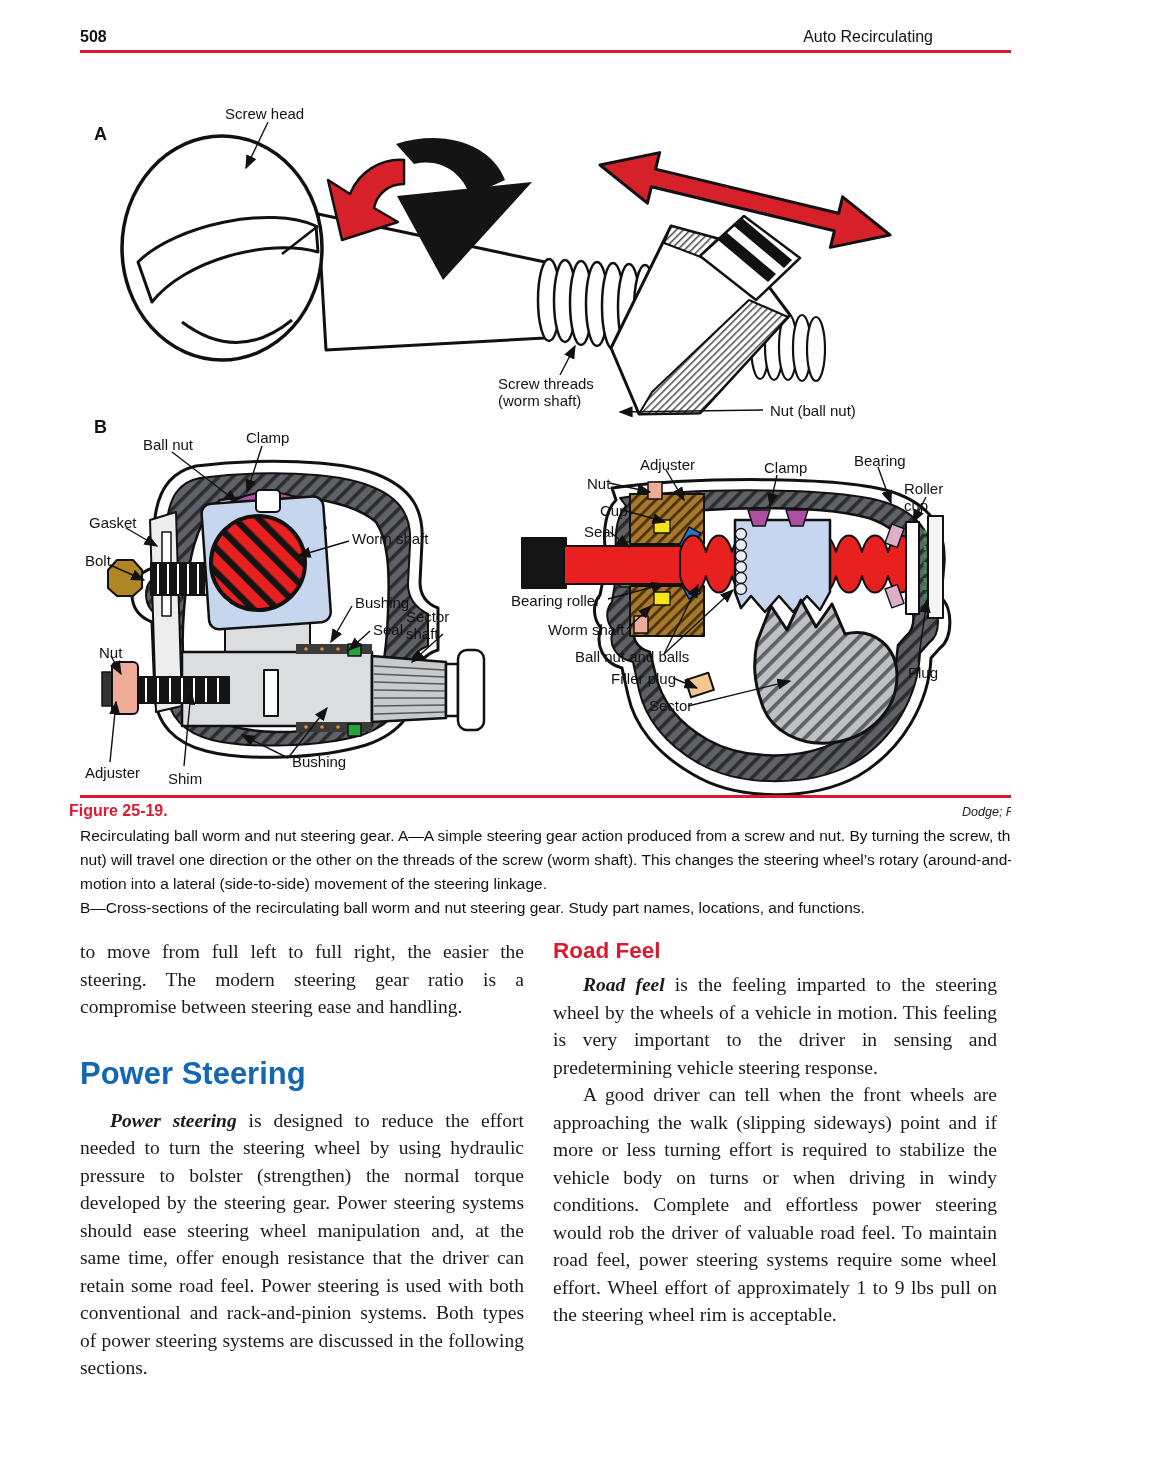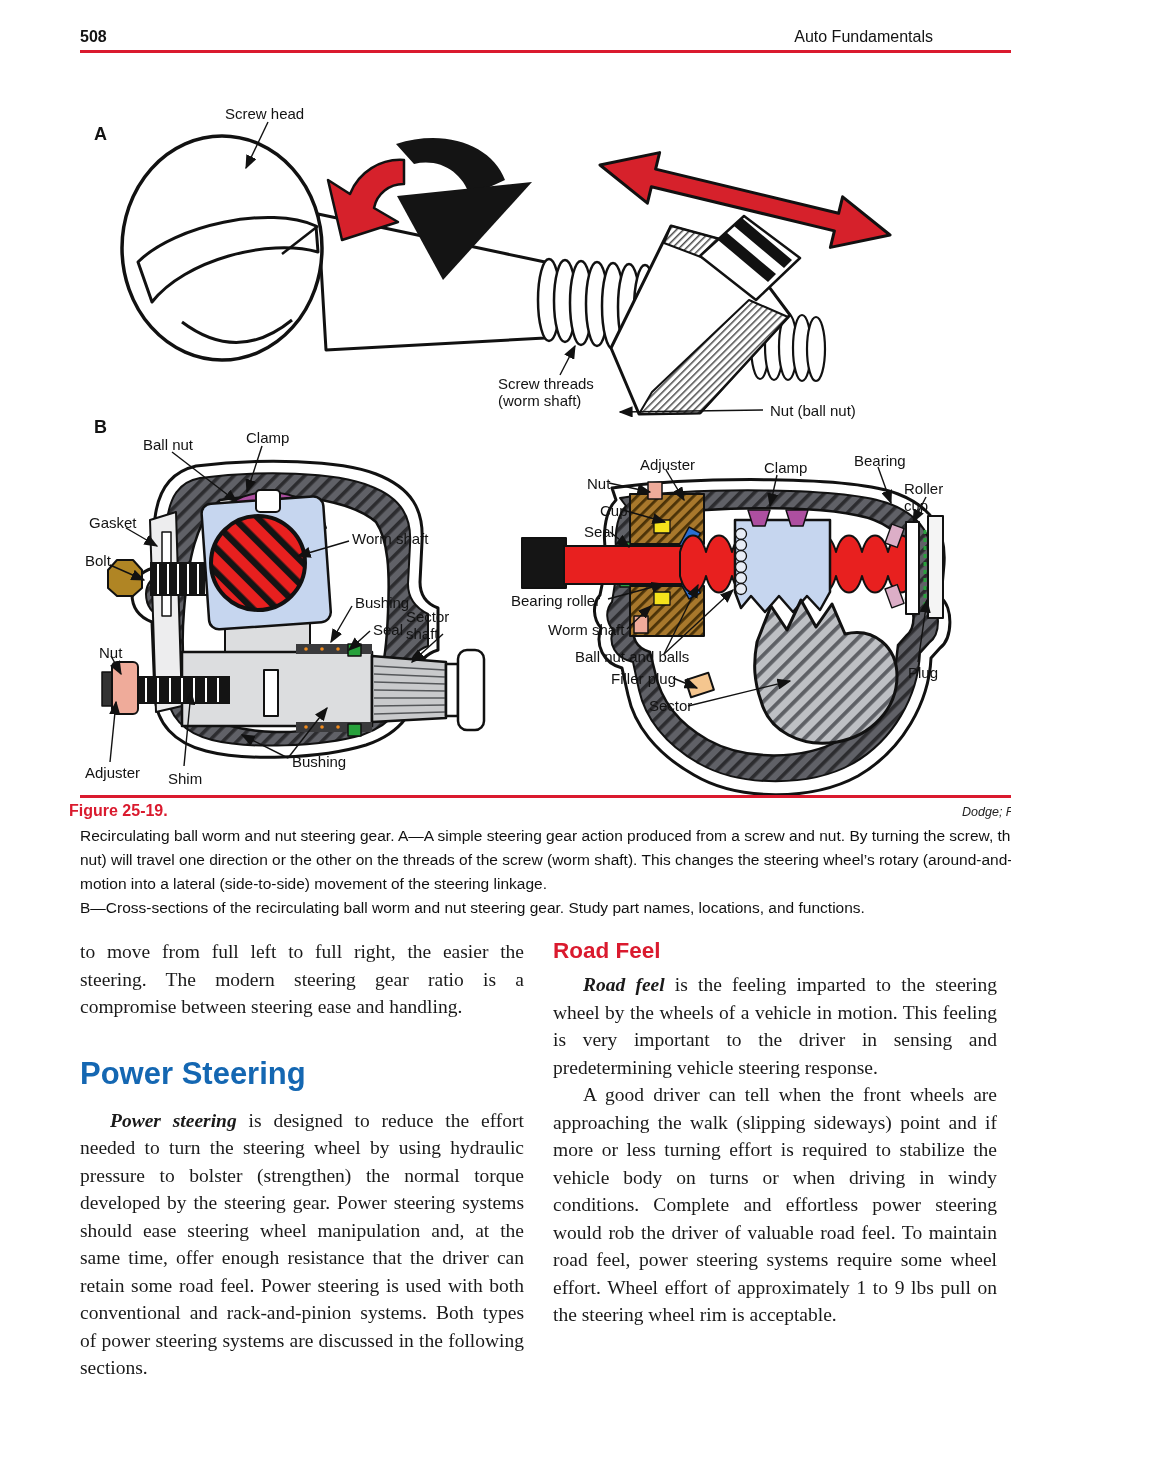--- a/index.html
+++ b/index.html
@@ -34,21 +34,21 @@
   h3.red{font-family:"Liberation Sans",sans-serif;font-size:22.5px;line-height:25px;font-weight:bold;
          color:#da1a2e;margin:0 0 8px 0;text-align:left;}
   .lead{font-weight:bold;font-style:italic;}
 </style>
 </head>
 <body>
 
 <div class="page">
 
   <div class="hdr-num">508</div>
-  <div class="hdr-title">Auto Fundamentals</div>
+  <div class="hdr-title">Auto Recirculating</div>
   <div class="rule hdr"></div>
 
   <svg class="fig" width="1156" height="800" viewBox="0 0 1156 800">
     <defs>
       <pattern id="hDark" width="10" height="10" patternUnits="userSpaceOnUse" patternTransform="rotate(45)">
         <rect width="10" height="10" fill="#606167"></rect>
           <rect width="3.6" height="10" fill="#2c2c2f"></rect>
       </pattern>
       <pattern id="hBrown" width="8" height="8" patternUnits="userSpaceOnUse" patternTransform="rotate(45)">
         <rect width="8" height="8" fill="#a8782c"></rect>

